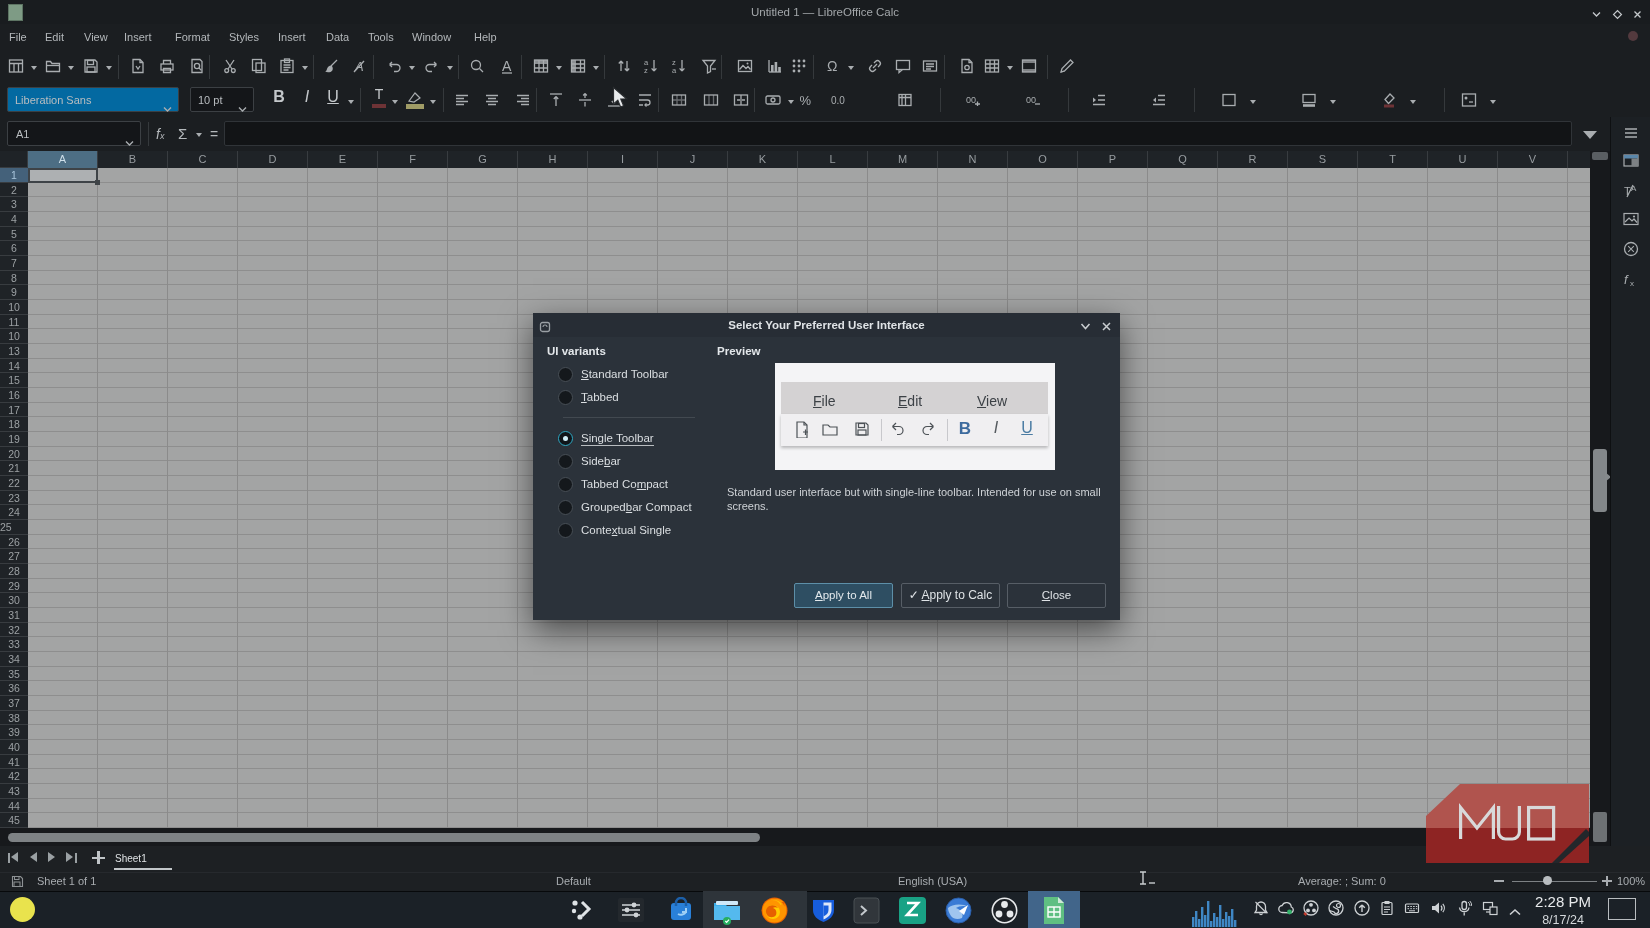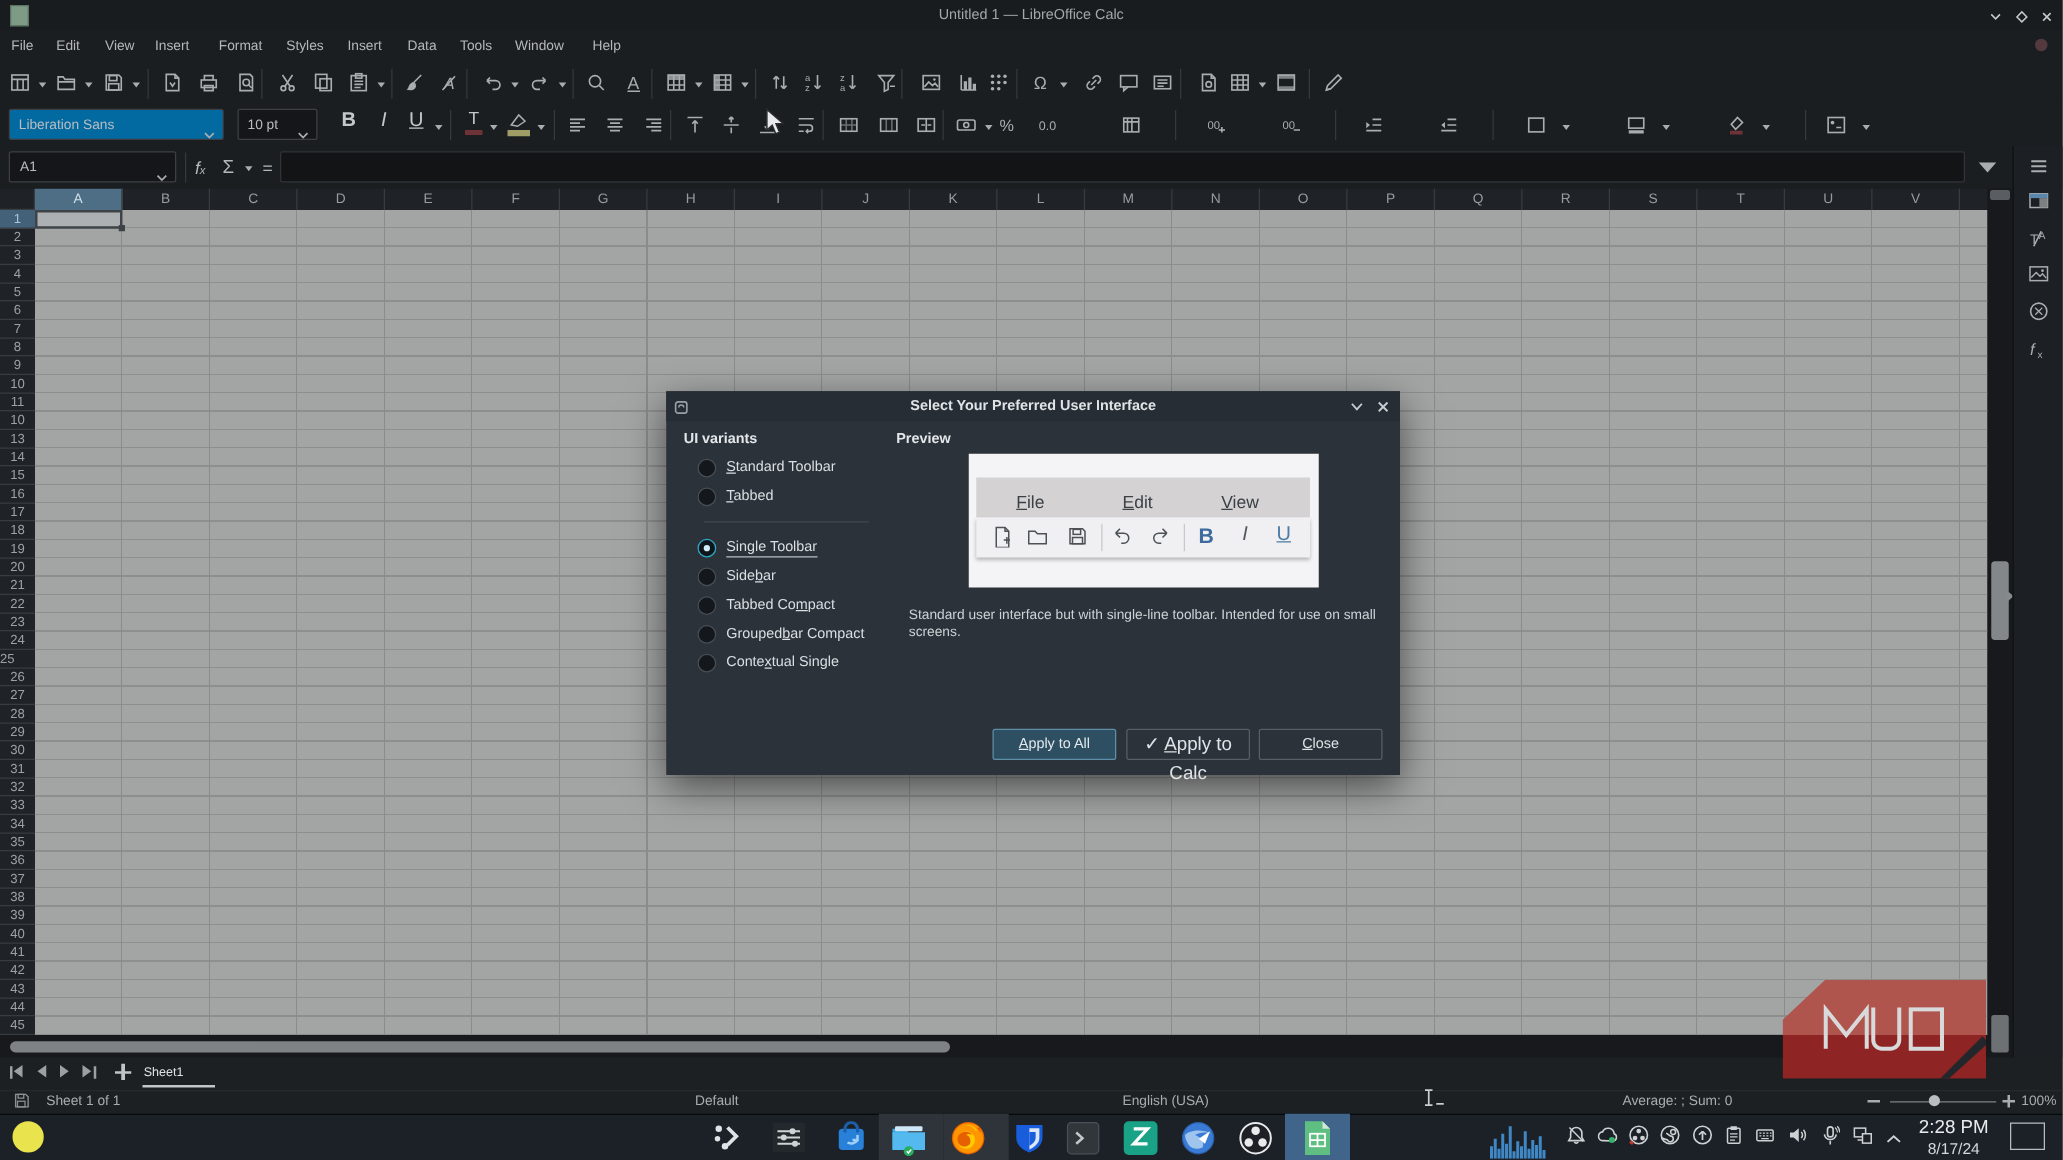--- a/index.html
+++ b/index.html
@@ -691,14 +691,14 @@
         </svg></div>
 <div class="abs" style="left:106px;top:56px;width:1px;height:22px;background:#c8c8cc"></div>
 <div class="abs" style="left:172px;top:56px;width:1px;height:22px;background:#c8c8cc"></div>
 <div class="abs" style="left:180px;top:56px;width:20px;font-size:17px;font-weight:bold;color:#3d6b9e;text-align:center">B</div>
 <div class="abs" style="left:213px;top:56px;width:16px;font-size:16px;font-style:italic;color:#54595e;text-align:center">I</div>
 <div class="abs" style="left:243px;top:56px;width:18px;font-size:16px;color:#4b7ca3;text-decoration:underline;text-align:center">U</div>
 </div>
 <div class="abs" style="left:194px;top:172px;width:390px;font-size:11px;line-height:14px;color:#ced2d6;white-space:pre">Standard user interface but with single-line toolbar. Intended for use on small
 screens.</div>
 <div class="abs" style="left:261px;top:270px;width:99px;height:25px;background:#2e4e62;border:1px solid #5d8fa8;border-radius:2px;box-sizing:border-box;text-align:center;line-height:23px;font-size:11.5px;color:#e3e9ec"><span style="text-decoration:underline">A</span>pply to All</div>
-<div class="abs" style="left:368px;top:270px;width:99px;height:25px;background:#2b323a;border:1px solid #575e66;border-radius:2px;box-sizing:border-box;text-align:center;line-height:23px;font-size:15px;color:#dfe3e6">✓ <span style="text-decoration:underline">A</span>pply to Calc</div>
+<div class="abs" style="left:368px;top:270px;width:99px;height:25px;background:#2b323a;border:1px solid #575e66;border-radius:2px;box-sizing:border-box;text-align:center;line-height:23px;font-size:12px;color:#dfe3e6">✓ <span style="text-decoration:underline">A</span>pply to Calc</div>
 <div class="abs" style="left:474px;top:270px;width:99px;height:25px;background:#2b323a;border:1px solid #575e66;border-radius:2px;box-sizing:border-box;text-align:center;line-height:23px;font-size:11.5px;color:#dfe3e6"><span style="text-decoration:underline">C</span>lose</div>
 </div>
 </body></html>

